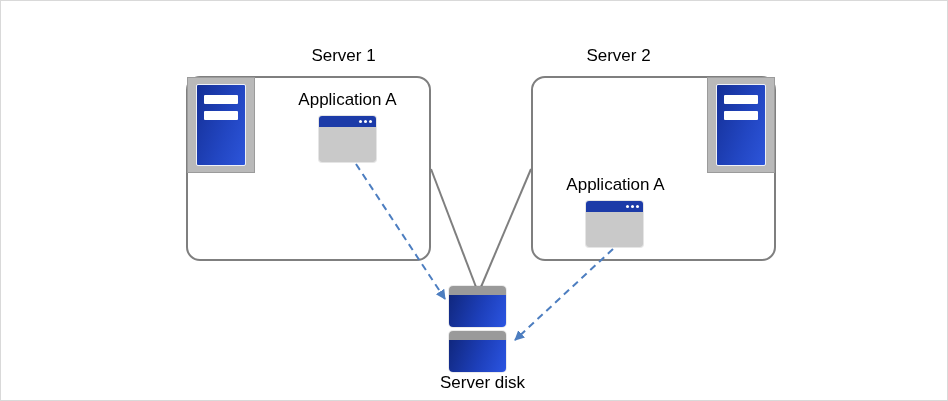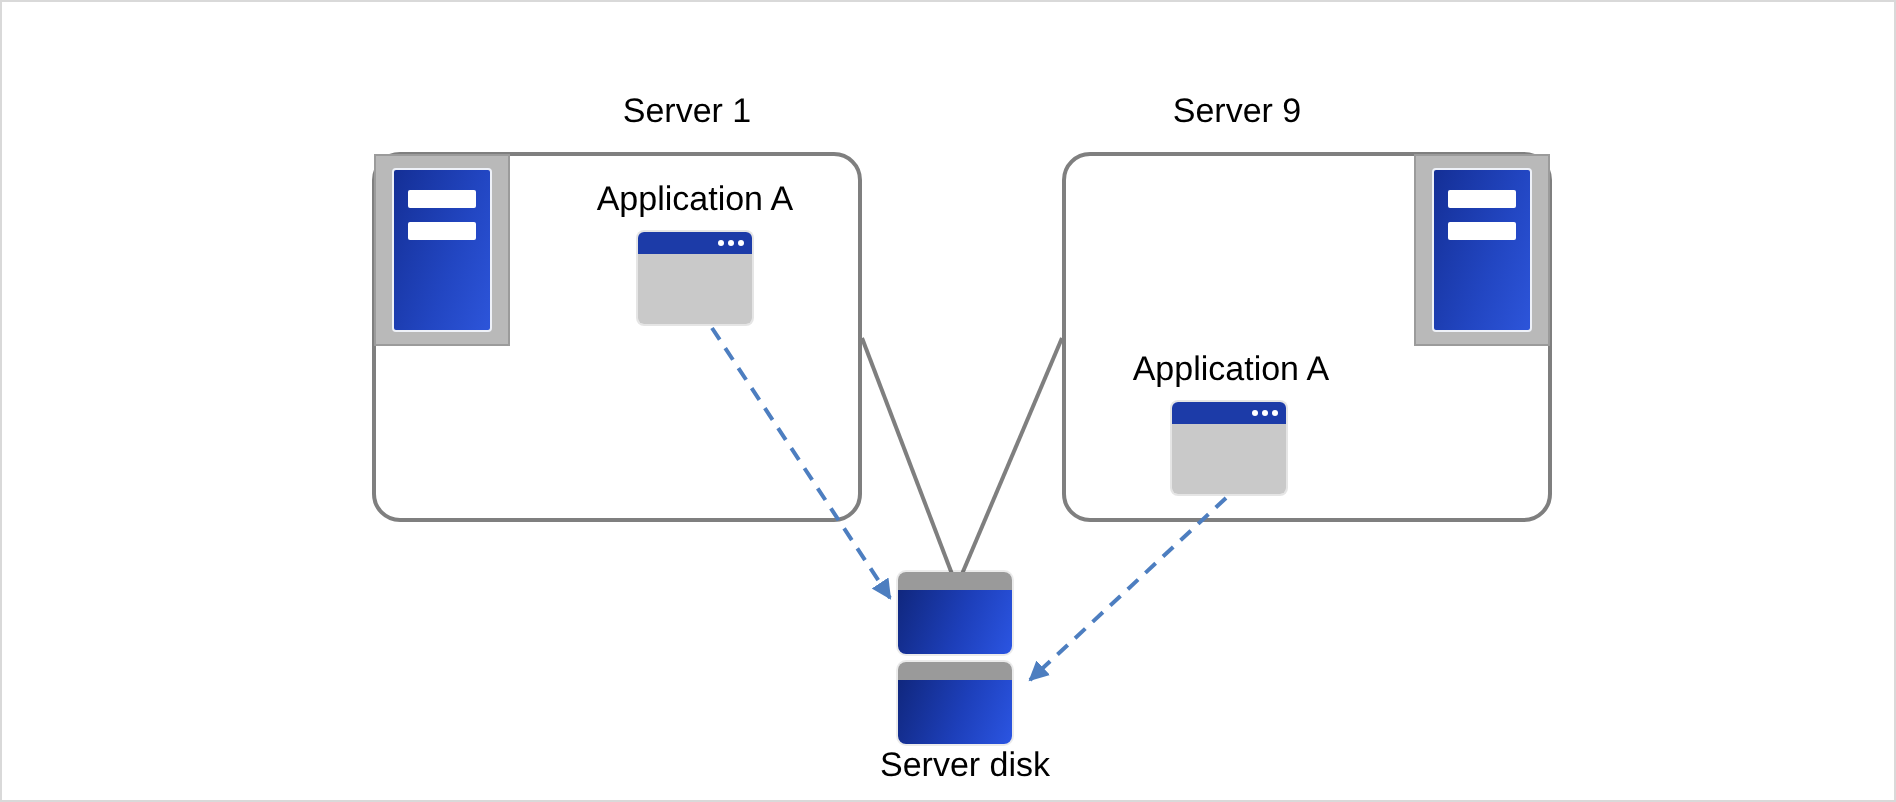--- a/index.html
+++ b/index.html
@@ -60,21 +60,21 @@
     <line class="solid" x1="430" y1="168" x2="475" y2="286"></line>
     <line class="solid" x1="530" y1="168" x2="480" y2="286"></line>
     <line class="dashed" x1="355" y1="163" x2="444" y2="298" marker-end="url(#arrowhead)"></line>
     <line class="dashed" x1="612" y1="248" x2="514" y2="339" marker-end="url(#arrowhead)"></line>
   </svg>
 
   <div class="box" style="left:185px;top:75px"></div>
   <div class="box" style="left:530px;top:75px"></div>
 
   <div class="label" style="left:255px;top:45px">Server 1</div>
-  <div class="label" style="left:530px;top:45px">Server 9</div>
+  <div class="label" style="left:530px;top:45px">Server 2</div>
 
   <div class="server-icon" style="left:186px;top:76px">
     <div class="tower">
       <div class="stripe"></div>
       <div class="stripe"></div>
     </div>
   </div>
   <div class="server-icon" style="left:706px;top:76px">
     <div class="tower">
       <div class="stripe"></div>

